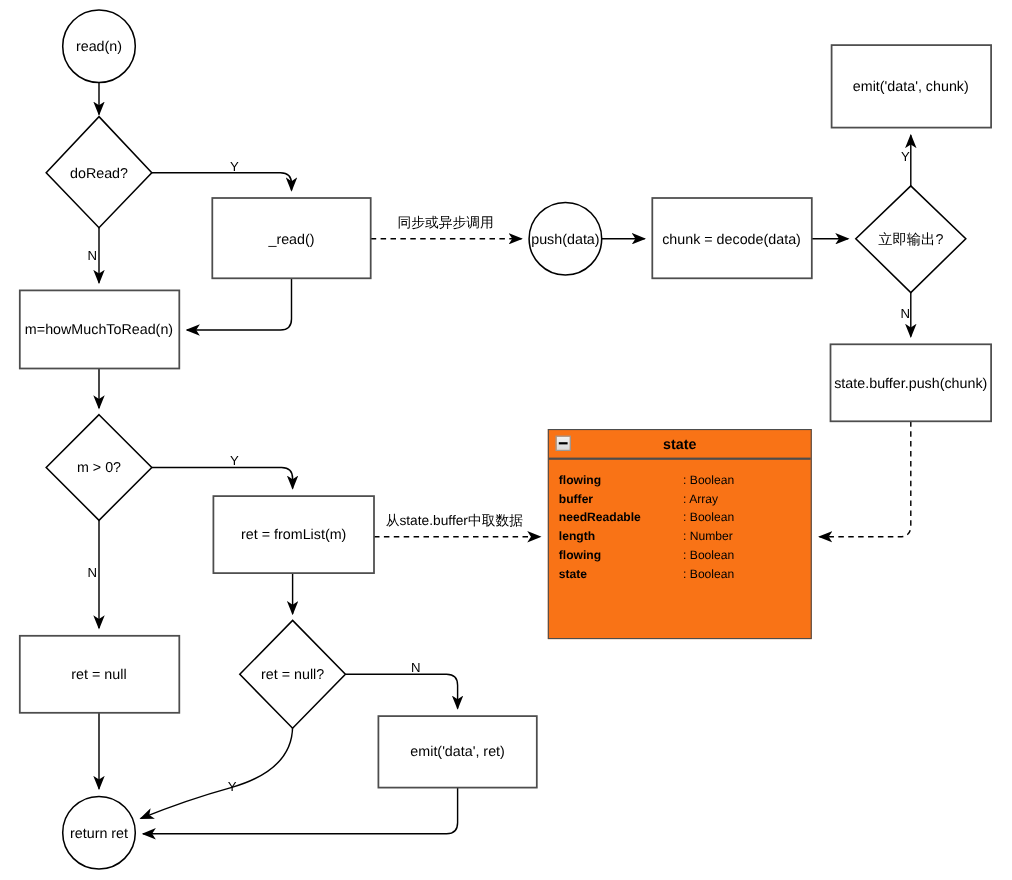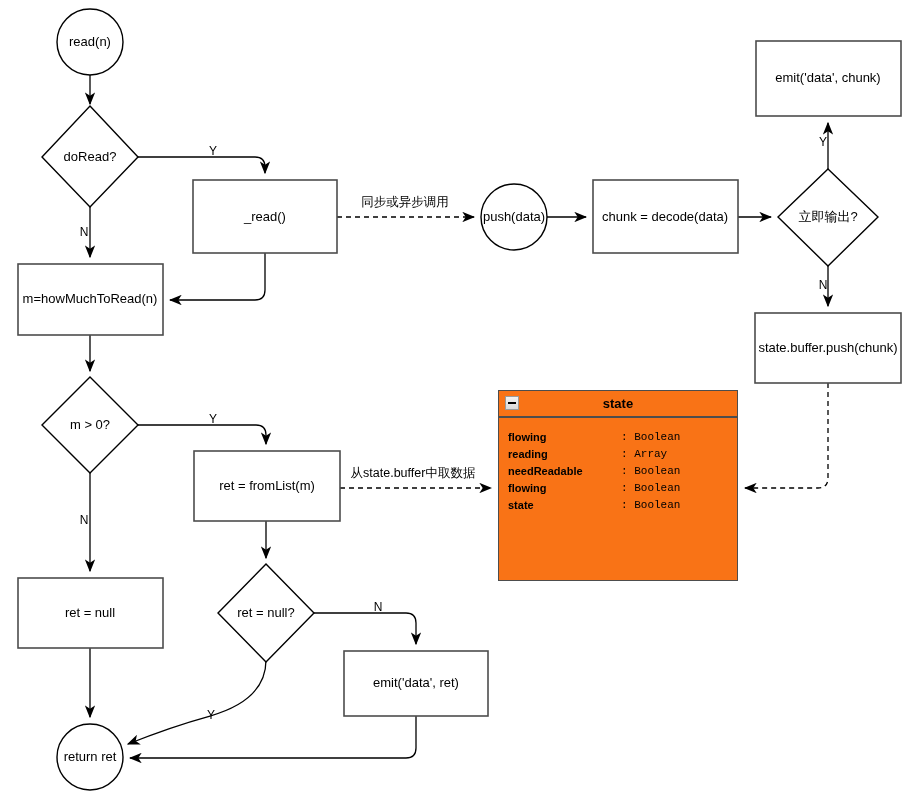--- a/index.html
+++ b/index.html
@@ -129,21 +129,20 @@
   }
   .state-key {
     width: 122px;
     padding-left: 9px;
     font-weight: bold;
     color: #000;
     box-sizing: border-box;
   }
   .state-type {
     color: #000;
-    font-family: Liberation Mono, monospace;
   }
 </style>
 </head>
 <body>
 
 <div id="canvas-wrap">
 
   <svg class="flow" viewBox="0 0 920 800">
     <defs>
       <marker id="arrow" markerWidth="10" markerHeight="8" refX="9" refY="4" orient="auto" markerUnits="strokeWidth">
@@ -269,28 +268,32 @@
     <div class="state-title-bar">
       <div class="collapse-icon"></div>
       <div class="state-title">state</div>
     </div>
     <div class="state-rows">
       <div class="state-row">
         <span class="state-key">flowing</span>
         <span class="state-type">: Boolean</span>
       </div>
       <div class="state-row">
-        <span class="state-key">reading</span>
+        <span class="state-key">buffer</span>
         <span class="state-type">: Array</span>
       </div>
       <div class="state-row">
         <span class="state-key">needReadable</span>
         <span class="state-type">: Boolean</span>
       </div>
       <div class="state-row">
+        <span class="state-key">length</span>
+        <span class="state-type">: Number</span>
+      </div>
+      <div class="state-row">
         <span class="state-key">flowing</span>
         <span class="state-type">: Boolean</span>
       </div>
       <div class="state-row">
         <span class="state-key">state</span>
         <span class="state-type">: Boolean</span>
       </div>
     </div>
   </div>
 

